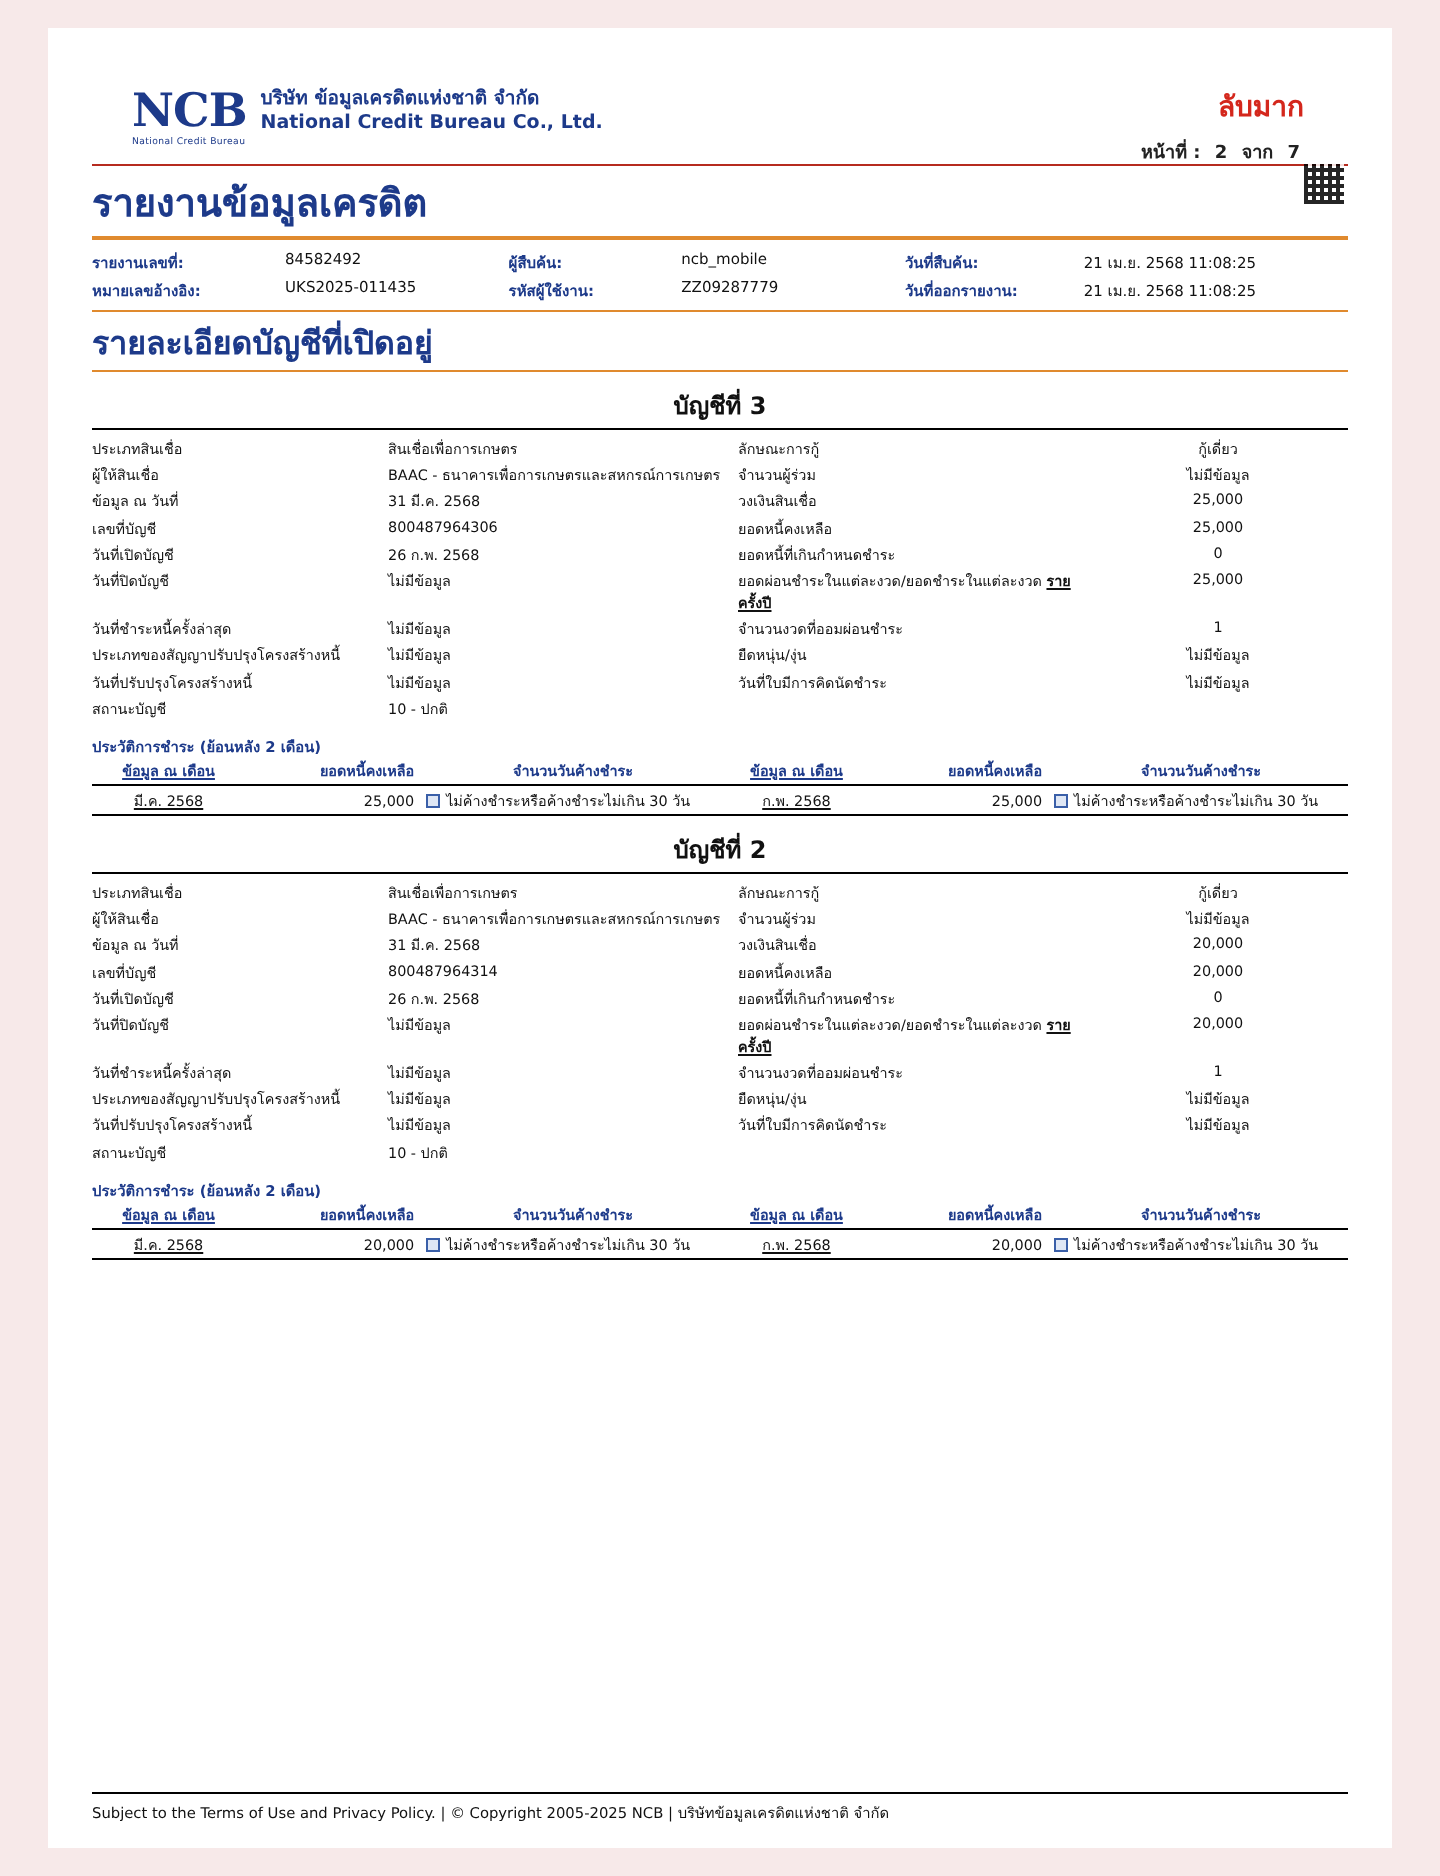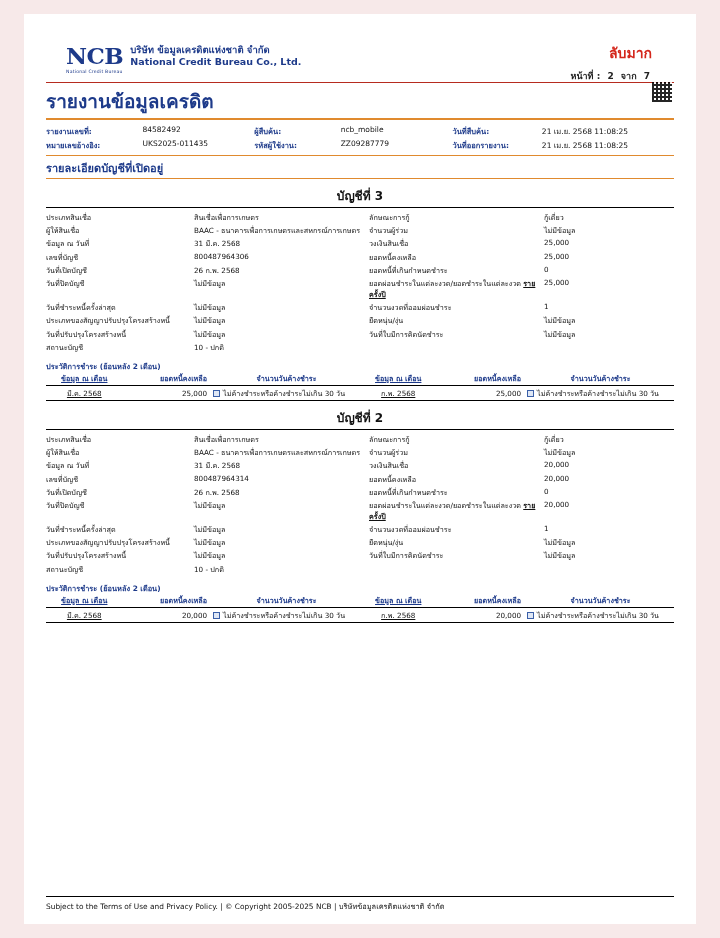--- a/index.html
+++ b/index.html
@@ -134,21 +134,21 @@
     opacity: 0.85;
   }
 
   .rule-orange2 {
     border-bottom: 1.5px solid #e08a2e;
     margin-top: 3px;
   }
 
   .section-title {
     margin-top: 3px;
-    font-size: 11px;
+    font-size: 16px;
     font-weight: bold;
     color: #1d3a8a;
   }
   .rule-thin-orange {
     border-bottom: 1px solid #e08a2e;
     margin-top: 1px;
   }
 
   
   .acct-title {
@@ -165,21 +165,21 @@
   .detail {
     width: 100%;
     border-collapse: collapse;
     font-size: 7.2px;
     margin-top: 3px;
   }
   .detail td { padding: 1.1px 0; vertical-align: top; }
   .d1 { width: 148px; color: #111; }
   .d2 { width: 175px; color: #111; }
   .d3 { width: 175px; color: #111; }
-  .d4 { text-align: left; color: #111; }
+  .d4 { text-align: center; color: #111; }
   .underline-link { text-decoration: underline; font-weight: bold; }
 
   .hist-head {
     margin-top: 6px;
     font-size: 7.4px;
     font-weight: bold;
     color: #1d3a8a;
   }
   .hist {
     width: 100%;

